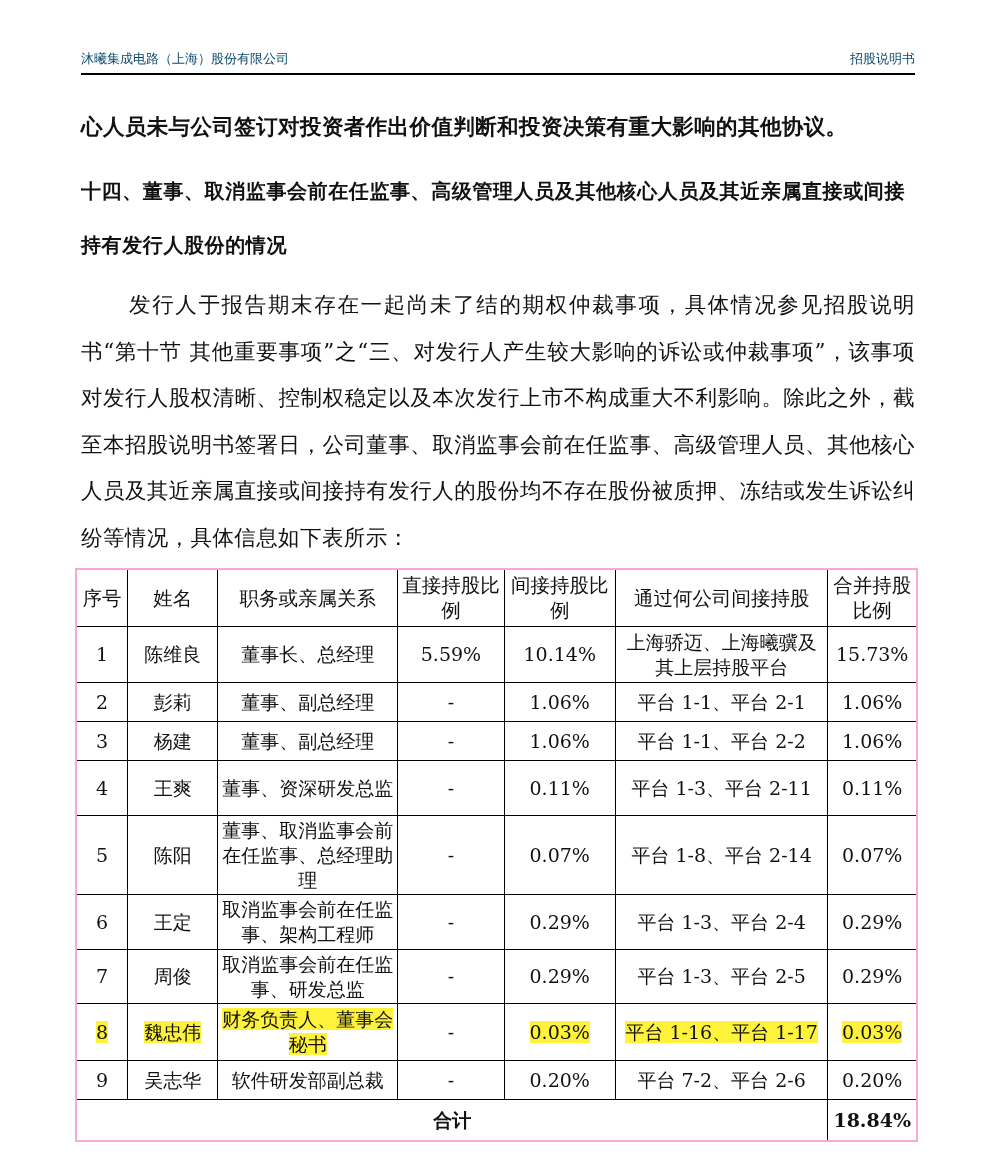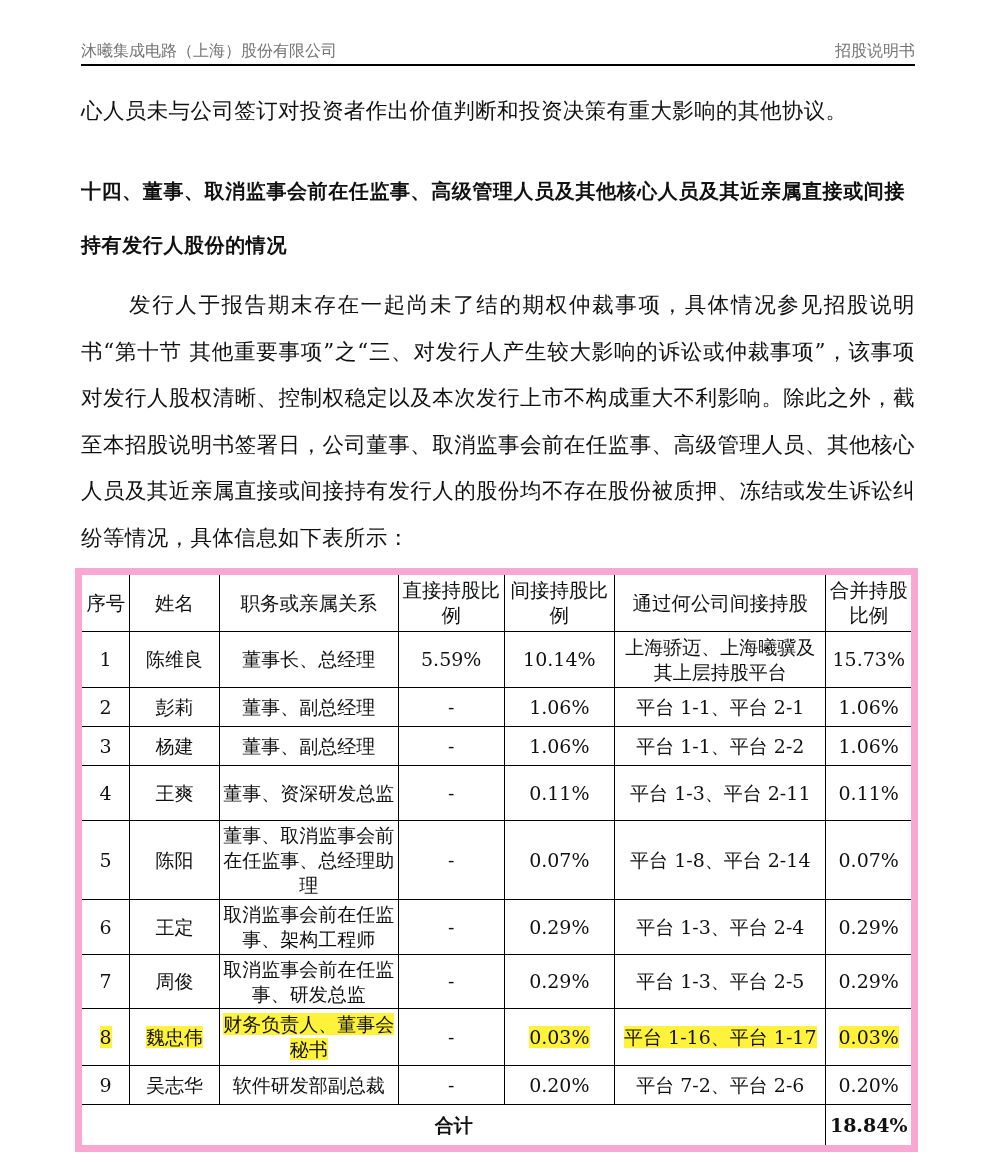--- a/index.html
+++ b/index.html
@@ -1,42 +1,42 @@
 <!DOCTYPE html>
 <html><head>
   <meta charset="utf-8">
   <style>
     html, body { margin: 0; padding: 0; background: #ffffff; }
     body {
       width: 991px; height: 1157px; position: relative; overflow: hidden;
       font-family: "DejaVu Serif", "Liberation Serif", serif; color: #111;
     }
     .header {
-      position: absolute; left: 81px; top: 38px; width: 834px; height: 26px;
+      position: absolute; left: 81px; top: 47px; width: 834px; height: 26px;
       border-bottom: 2.5px solid #000;
-      font-size: 16px; color: #737373;
+      font-size: 13px; color: #0c4a6e;
     }
     .header .left { position: absolute; left: 0; top: 3px; }
     .header .right { position: absolute; right: 0; top: 3px; }
     .para {
       position: absolute; left: 81px; width: 834px;
       font-size: 21.5px; line-height: 46px; letter-spacing: 0.4px;
       text-align: justify;
     }
-    .p0 { top: 88px; }
+    .p0 { top: 104px; font-weight: bold; }
     .heading {
       position: absolute; left: 81px; top: 164px; width: 834px;
       font-family: "DejaVu Sans", "Liberation Sans", sans-serif;
       font-weight: bold; font-size: 20px; line-height: 54px; letter-spacing: 0.6px;
     }
     .p1 { top: 282px; text-indent: 48px; line-height: 46.5px; }
     table.hold {
       position: absolute; left: 75px; top: 568px;
       width: 843px; border-collapse: collapse;
-      border: 7px solid #f9a8d4;
+      border: 2px solid #f9a8d4;
       font-size: 19px; line-height: 25px;
     }
     table.hold th, table.hold td {
       border: 1px solid #000; text-align: center; vertical-align: middle;
       padding: 0 3px; font-weight: normal;
     }
     table.hold th { height: 56px; font-size: 19.5px; }
     table.hold tr.r1 td { height: 55px; }
     table.hold tr.r2 td, table.hold tr.r3 td { height: 38px; }
     table.hold tr.r4 td { height: 54px; }

